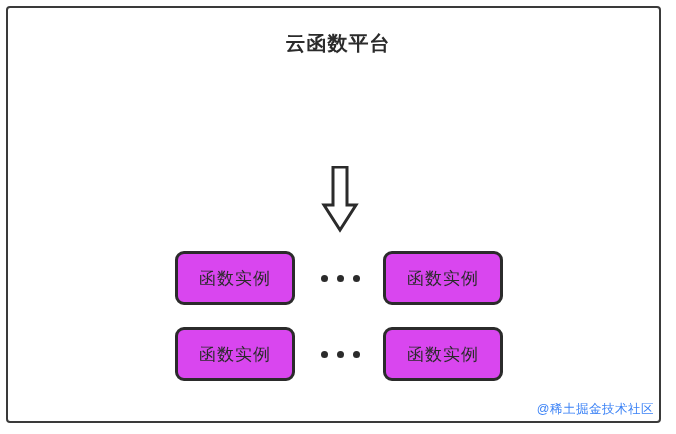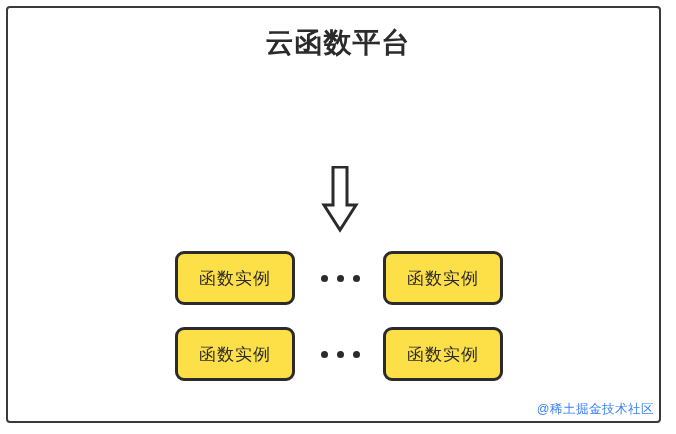--- a/index.html
+++ b/index.html
@@ -31,21 +31,21 @@
     box-sizing: border-box;
     background: #ffffff;
   }
   
   .platform-title {
     position: absolute;
     left: 0;
     top: 22px;
     width: 676px;
     text-align: center;
-    font-size: 28px;
+    font-size: 20px;
     font-weight: bold;
     color: #2b2b2b;
     letter-spacing: 1px;
     line-height: 42px;
     white-space: nowrap;
   }
   
   .node-dashed {
     position: absolute;
     left: 255px;
@@ -75,21 +75,21 @@
     height: 68px;
   }
   
   .instance-box {
     position: absolute;
     width: 120px;
     height: 54px;
     border: 3px solid #2b2b2b;
     border-radius: 9px;
     box-sizing: border-box;
-    background: #fde047;
+    background: #d946ef;
     display: flex;
     align-items: center;
     justify-content: center;
   }
   .instance-box .instance-label {
     font-size: 17px;
     color: #2b2b2b;
     letter-spacing: 1px;
     line-height: 1;
     white-space: nowrap;

